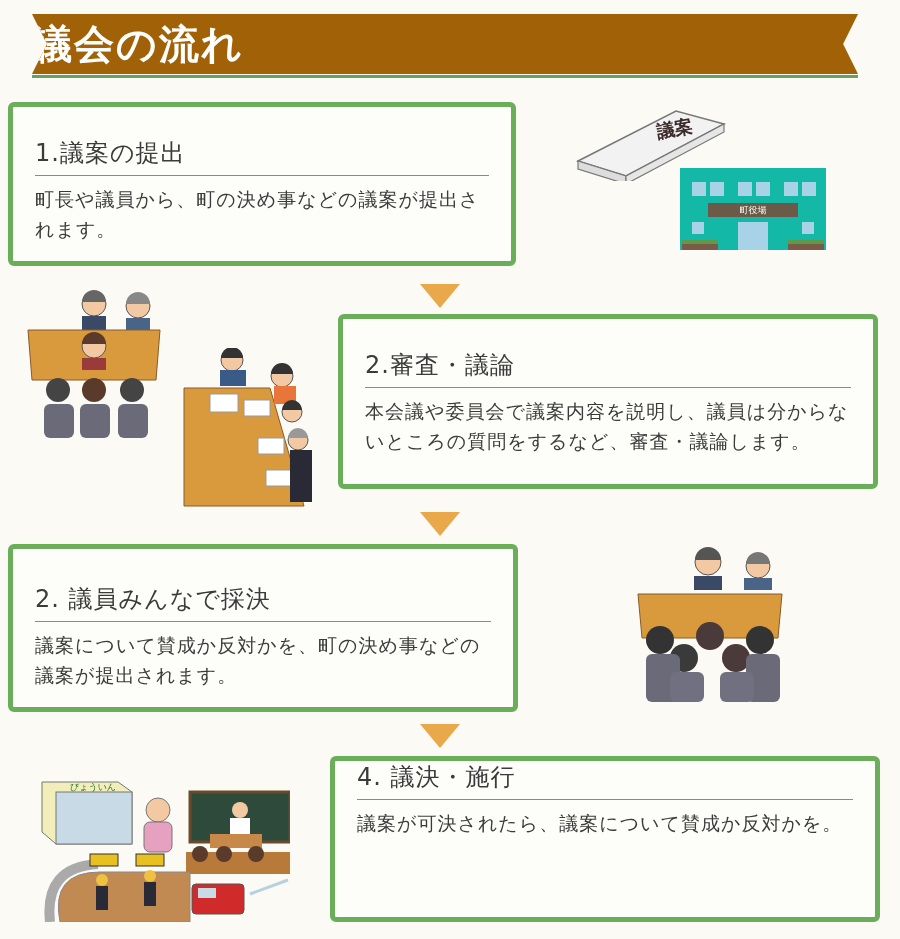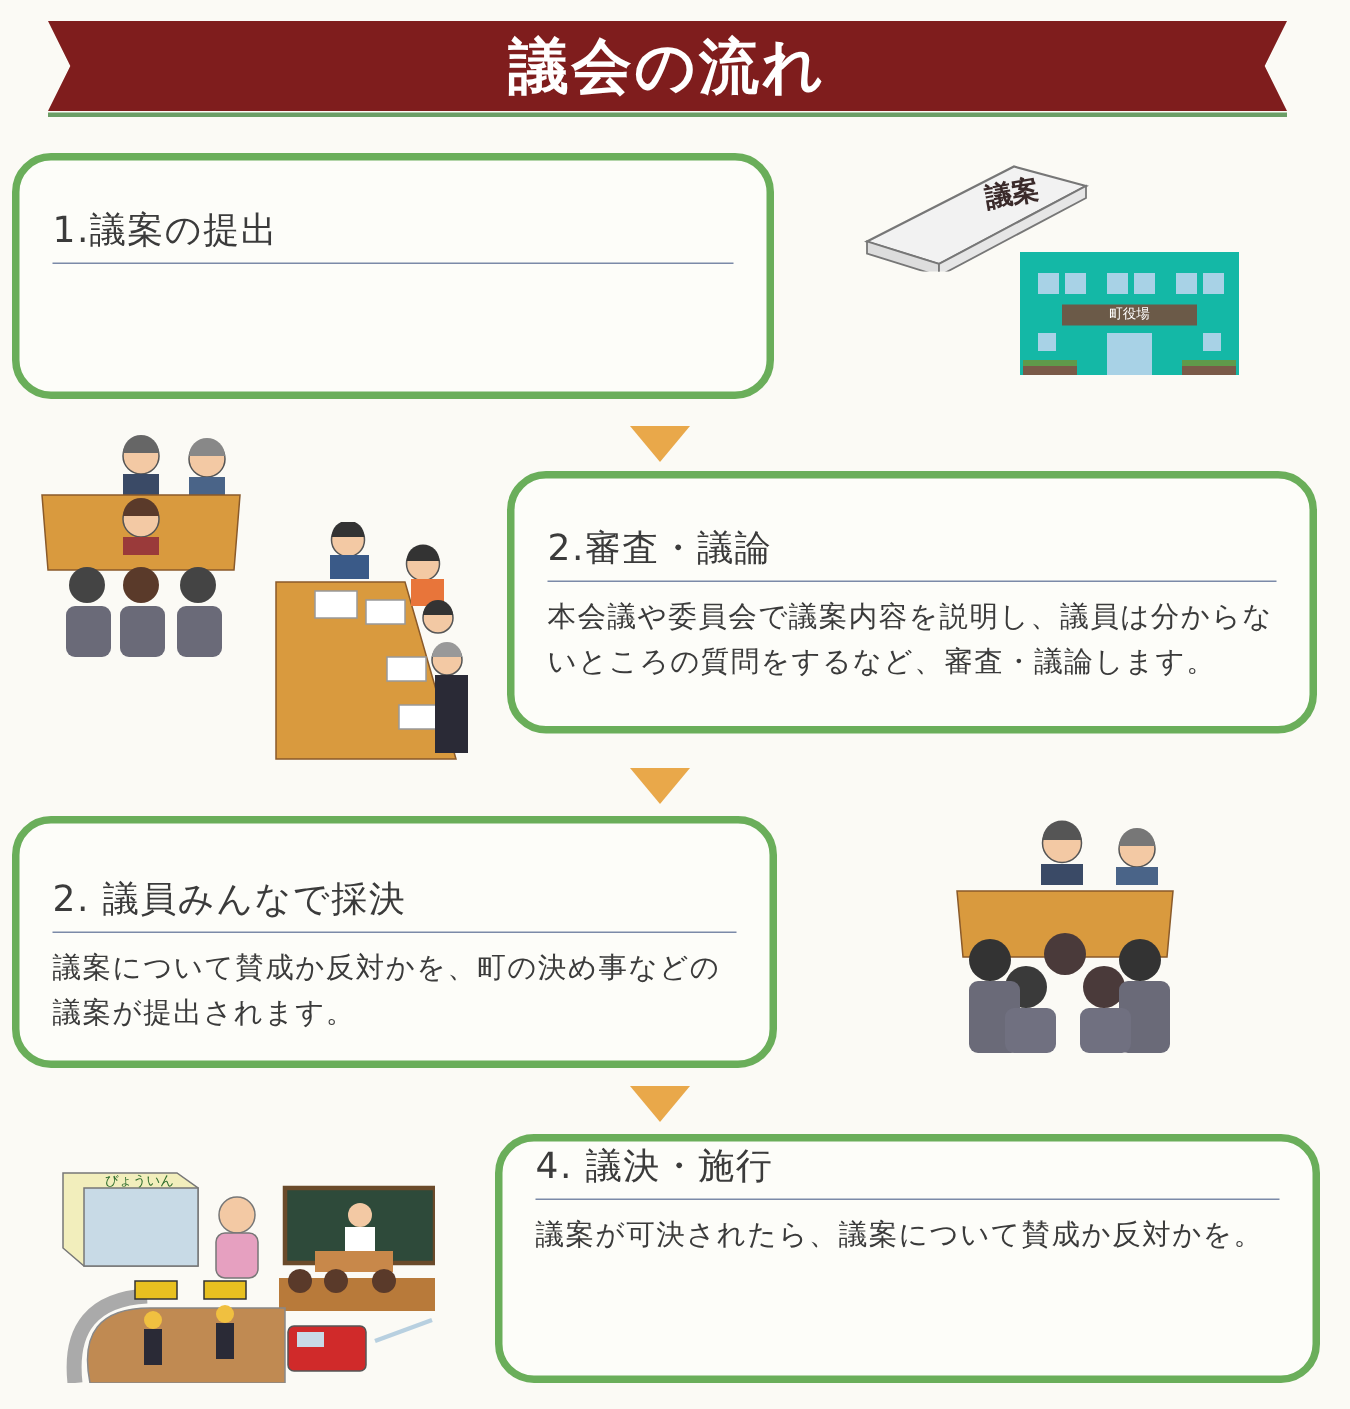--- a/index.html
+++ b/index.html
@@ -4,32 +4,32 @@
 <style>
   html, body { margin:0; padding:0; }
   body {
     width:900px; height:939px; position:relative; overflow:hidden;
     background:#fbfaf5;
     font-family: "DejaVu Sans", "Liberation Sans", sans-serif;
     color:#3a3a3a;
   }
   .banner {
     position:absolute; left:32px; top:14px; width:826px; height:60px;
-    background:#7f1d1d;
+    background:#a16207;
     clip-path: polygon(0 0, 100% 0, 98.2% 50%, 100% 100%, 0 100%, 1.8% 50%);
-    display:flex; align-items:center; justify-content:center;
+    display:flex; align-items:center; 
   }
   .banner-line {
     position:absolute; left:32px; top:75px; width:826px; height:3px; background:#6b9e66;
   }
   .banner-title {
     color:#fff; font-weight:bold; font-size:40px; letter-spacing:2px;
   }
   .step {
-    position:absolute; border:5px solid #6aae5a; border-radius:26px; background:#fdfdf9;
+    position:absolute; border:5px solid #6aae5a; border-radius:6px; background:#fdfdf9;
     box-sizing:border-box;
   }
   .step-title {
     font-size:24px; color:#3b3b3b; padding:0 0 6px 0; margin:0 22px 0 22px;
     border-bottom:1px solid #7b8aa8; letter-spacing:1px;
   }
   .step-body {
     font-size:19px; line-height:30px; color:#3b3b3b; margin:8px 22px 0 22px; letter-spacing:1px;
   }
   .arrow {
@@ -42,20 +42,21 @@
 </head>
 <body>
 
 <div class="banner">
   <span class="banner-title">議会の流れ</span>
 </div>
 <div class="banner-line"></div>
 
 <div class="step" style="left:8px; top:102px; width:508px; height:164px;">
   <div class="step-title" style="margin-top:30px;">1.議案の提出</div>
+  <div class="step-body">町長や議員から、町の決め事などの議案が提出されます。</div>
 </div>
 
 <div class="illus" style="left:576px; top:106px; width:150px; height:75px;">
   <svg width="150" height="75" viewBox="0 0 150 75">
     <polygon points="2,55 100,5 148,18 50,70" fill="#f2f2f2" stroke="#777" stroke-width="1.5"></polygon>
     <polygon points="2,55 50,70 50,78 2,63" fill="#ddd" stroke="#777" stroke-width="1.2"></polygon>
     <polygon points="50,70 148,18 148,26 50,78" fill="#e6e6e6" stroke="#777" stroke-width="1.2"></polygon>
     <text x="82" y="32" font-size="18" font-weight="bold" fill="#3a2a2a" transform="rotate(-10 82 32)">議案</text>
   </svg>
 </div>

